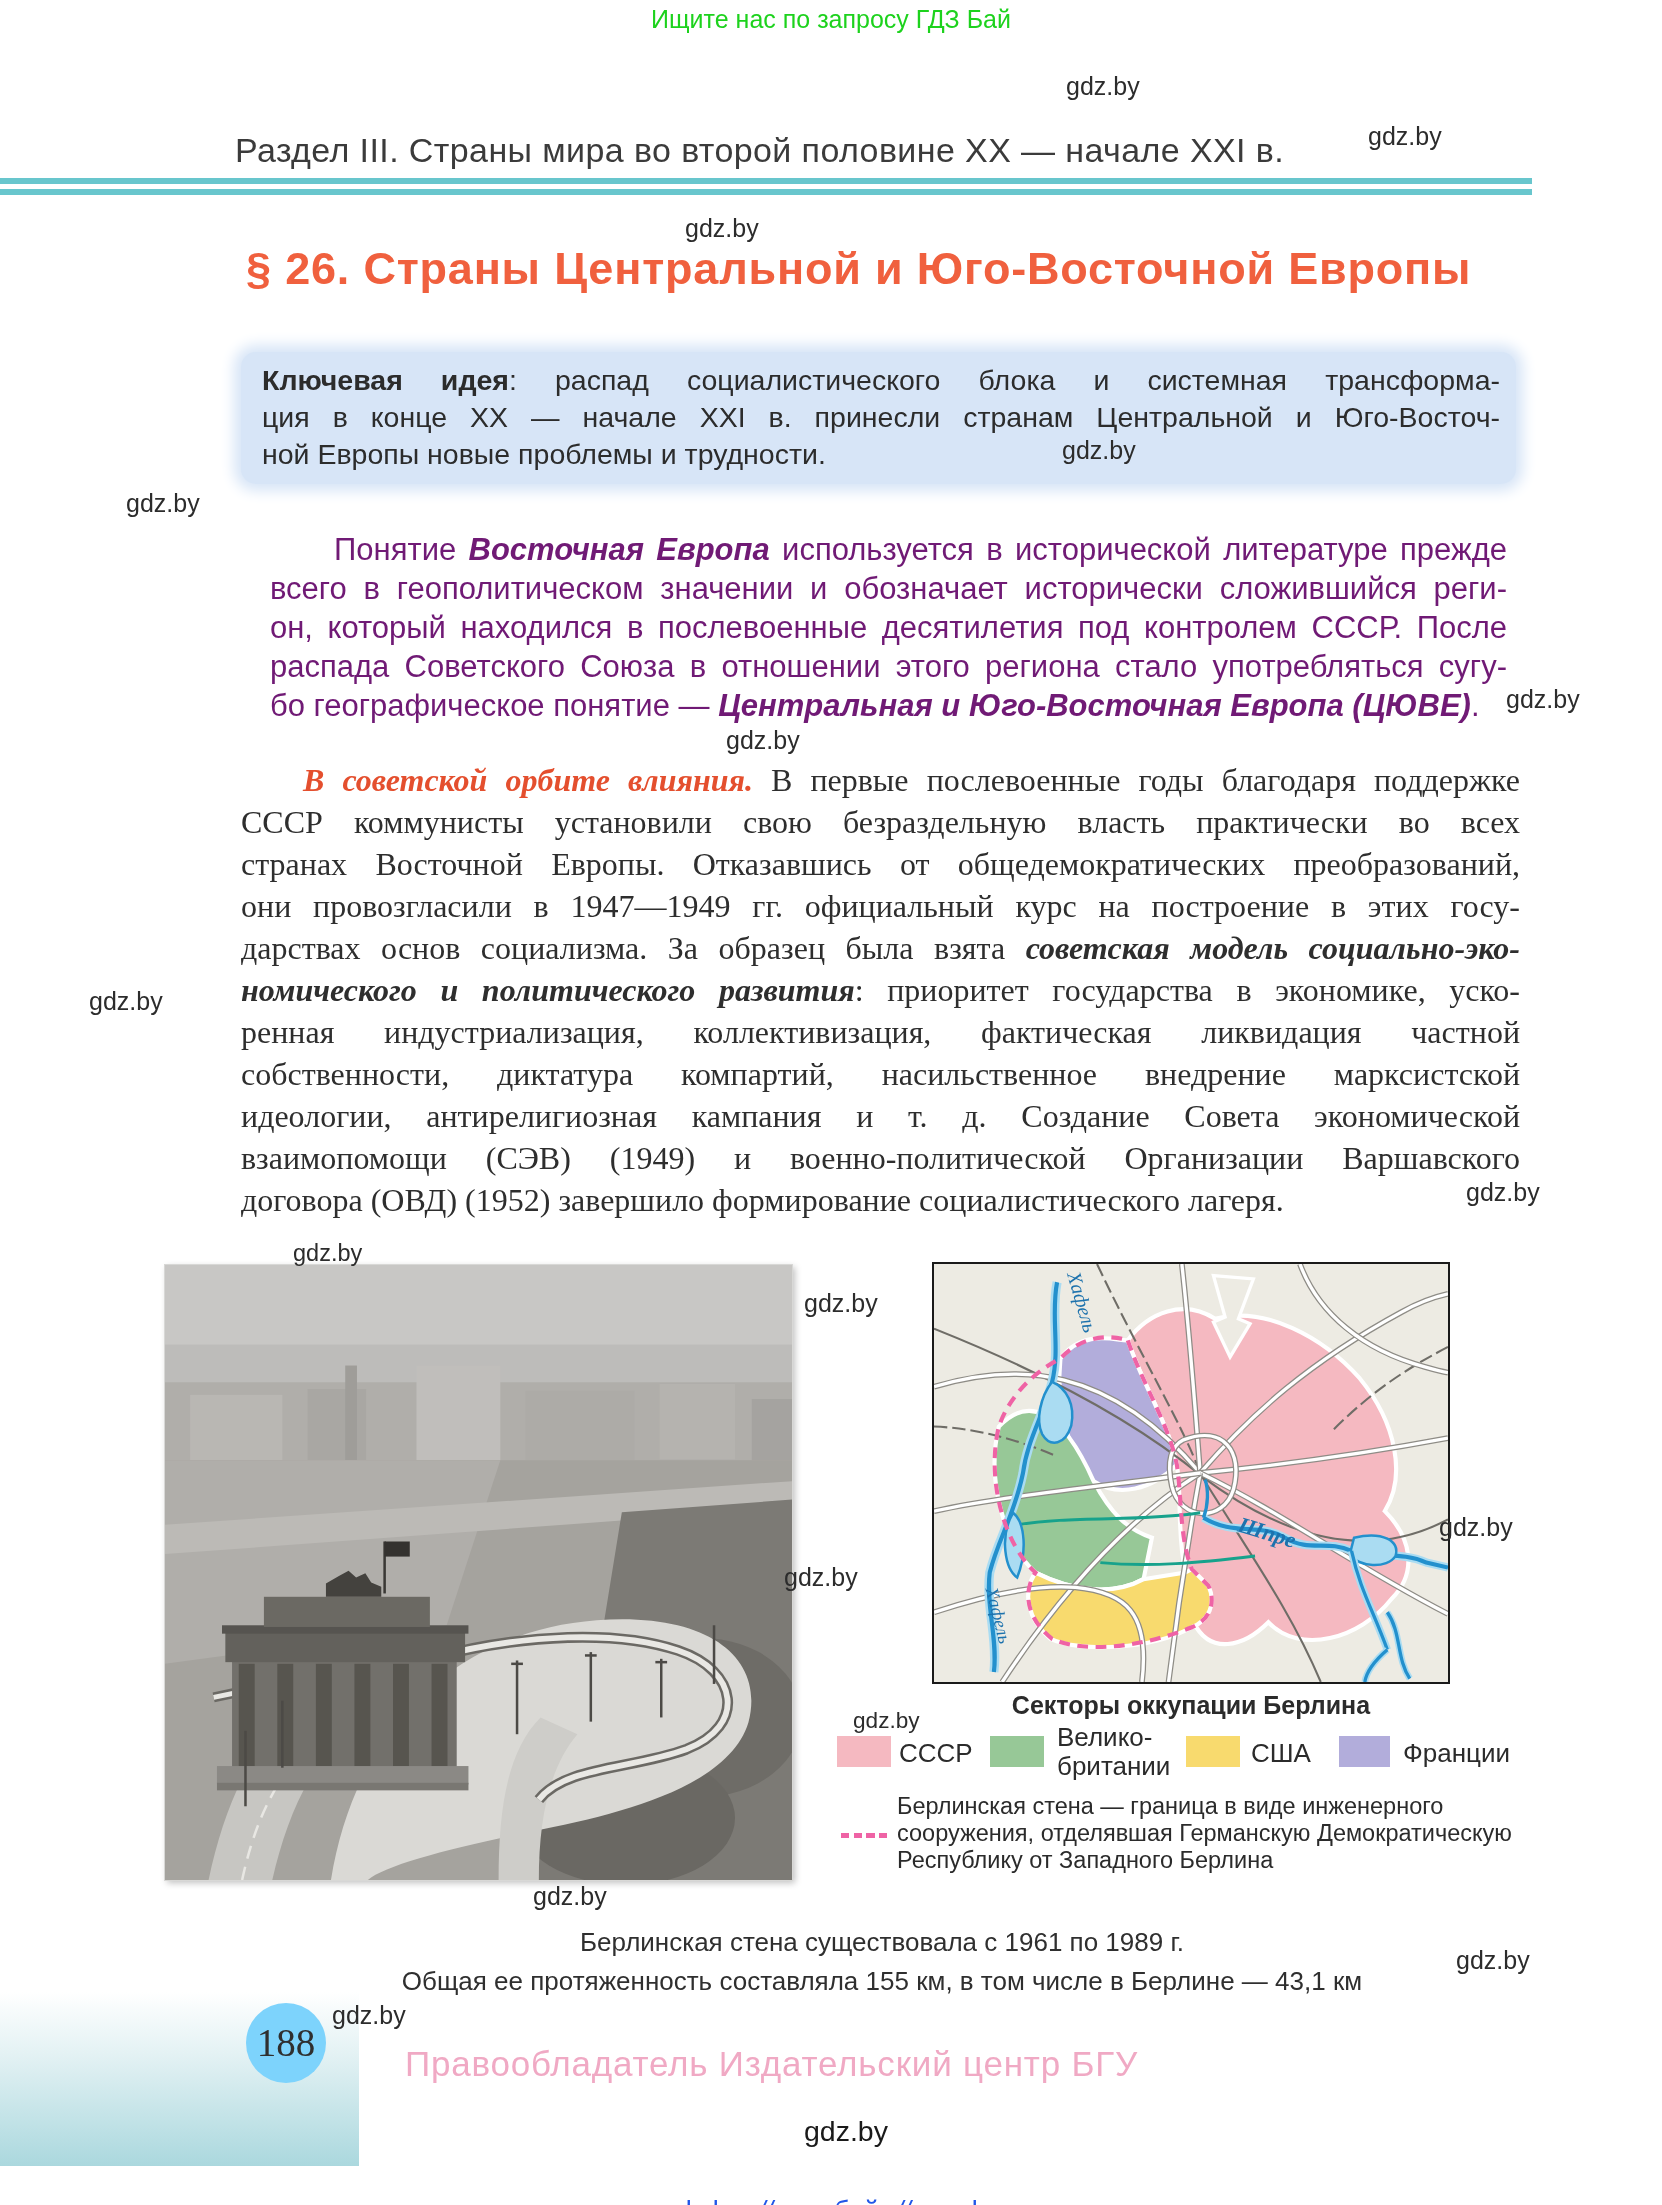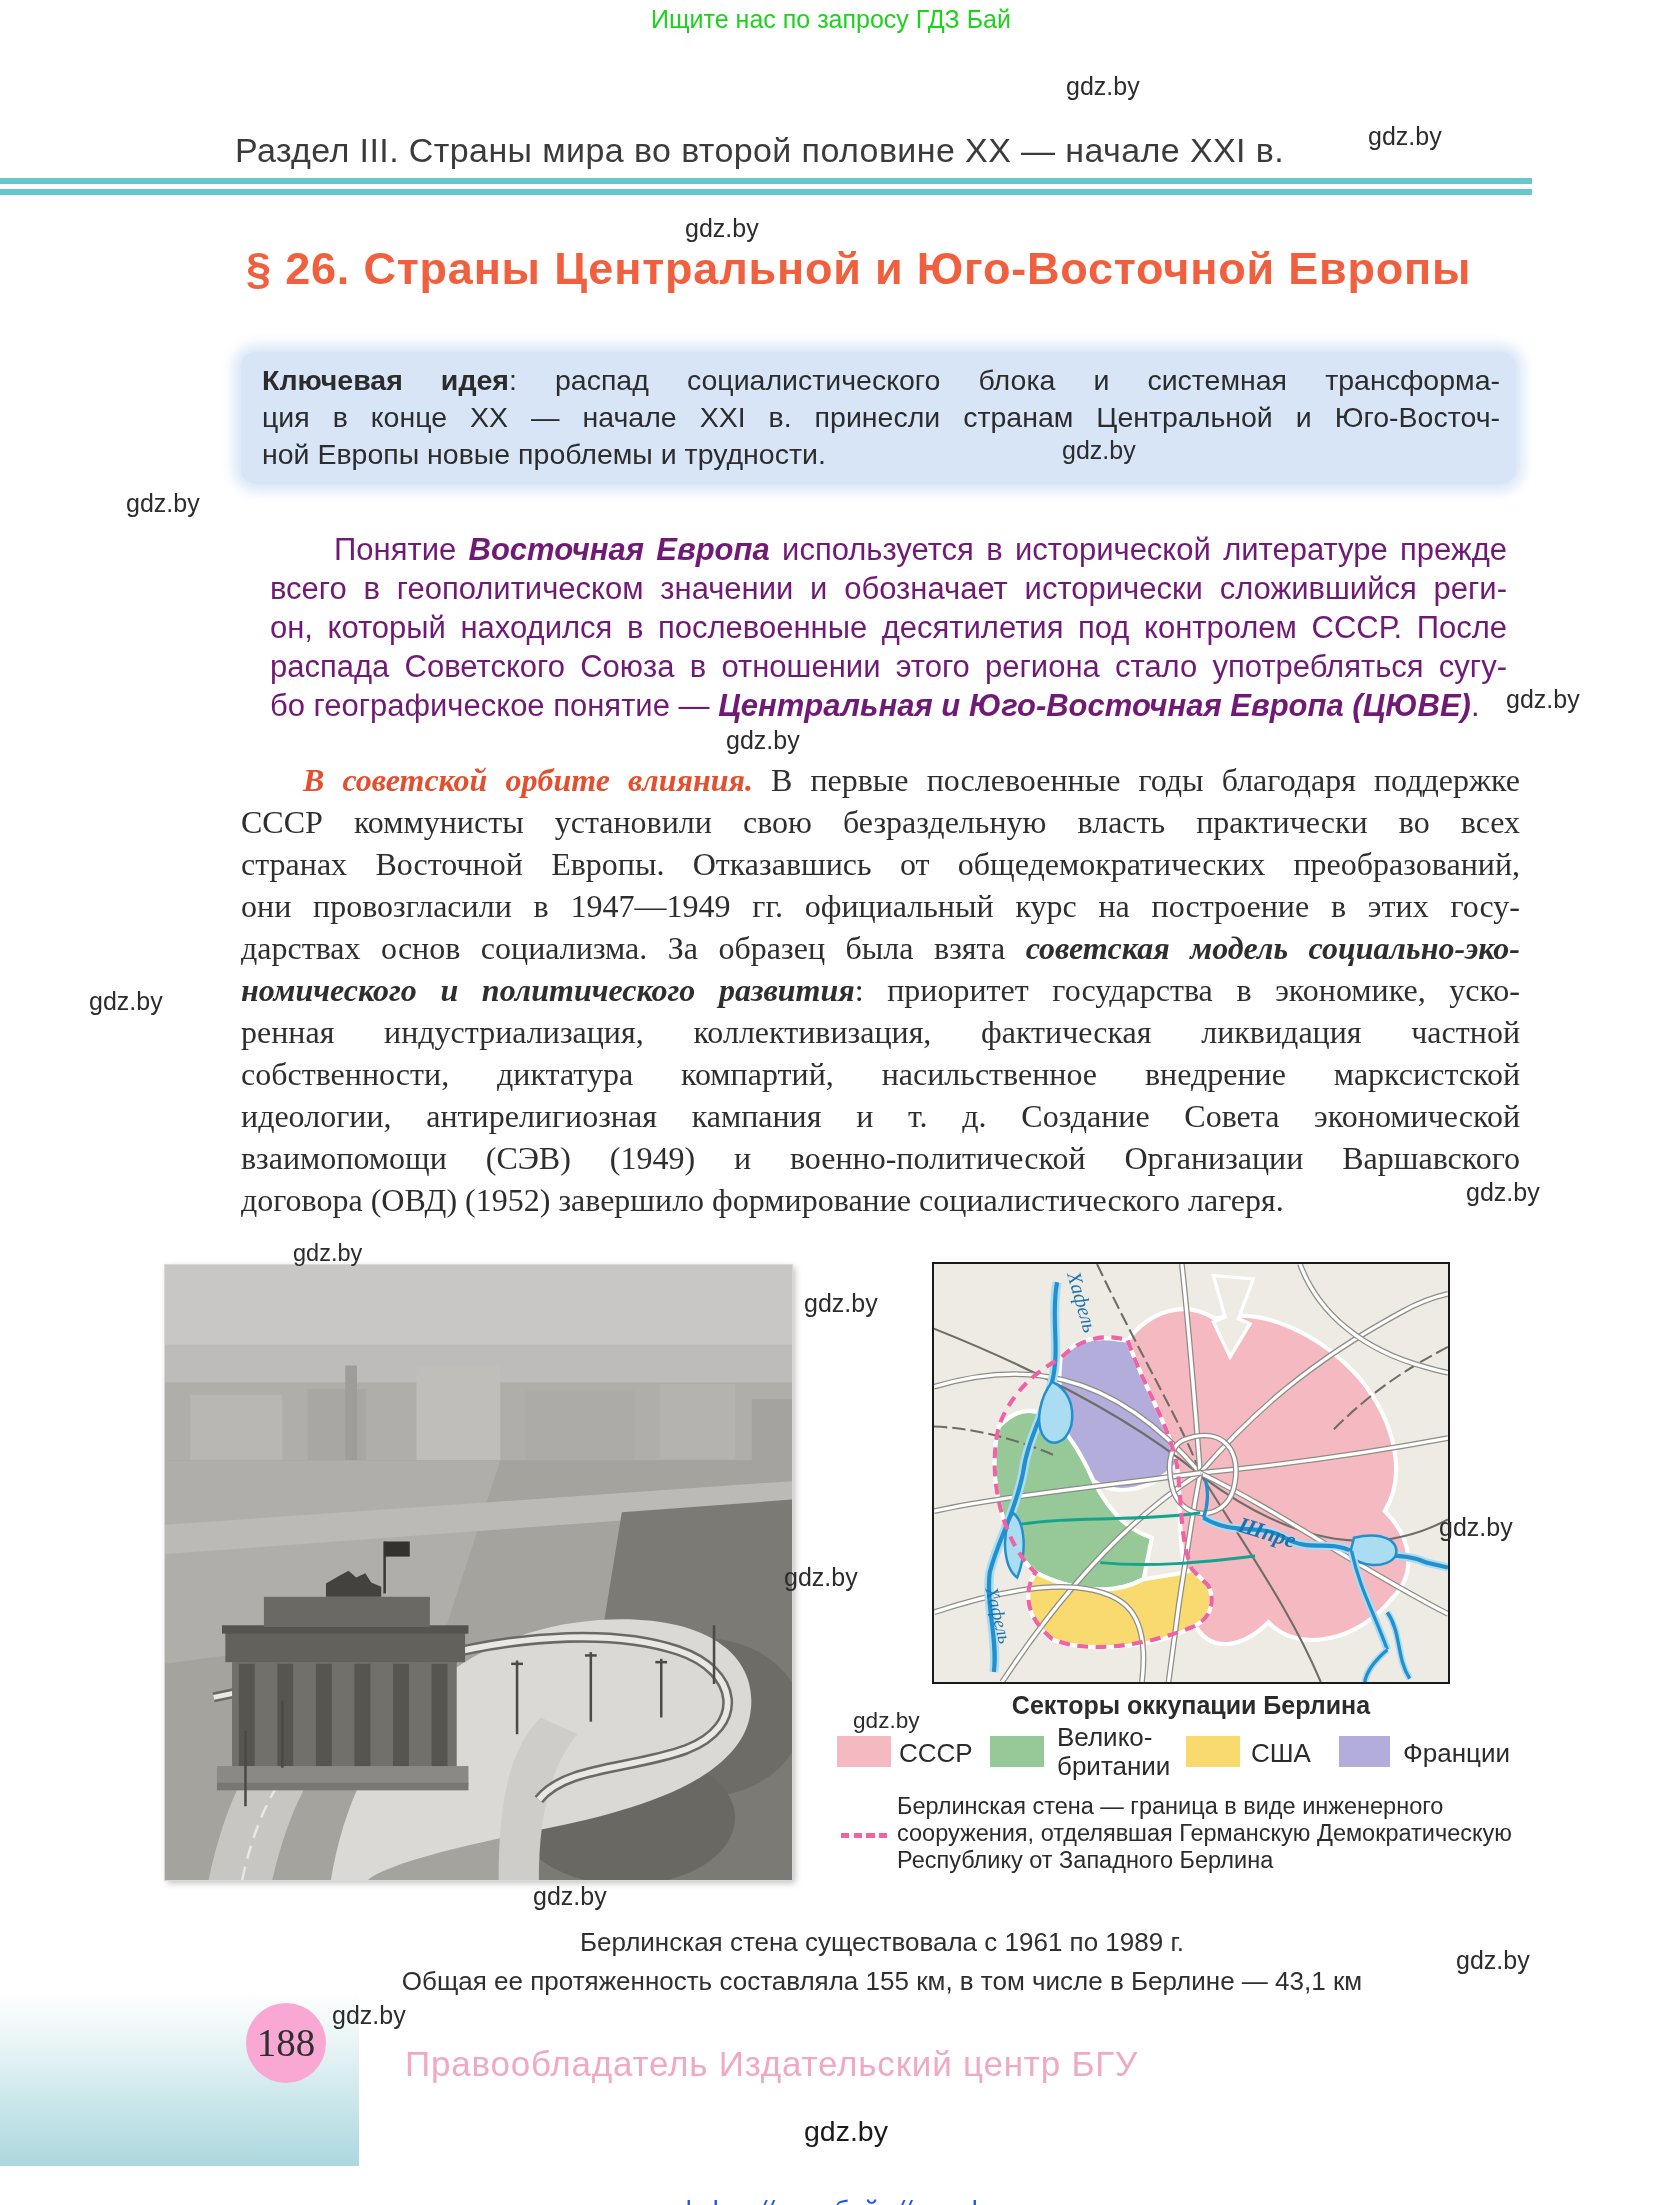--- a/index.html
+++ b/index.html
@@ -58,21 +58,21 @@
   .wall-dash{position:absolute;left:841px;top:1833px;width:49px;height:5px;
              background:repeating-linear-gradient(90deg,#ef63a5 0 8.4px,transparent 8.4px 12.6px);}
   .wall-text{position:absolute;left:897px;top:1793px;width:654px;font-size:23.5px;line-height:27px;color:#2b2b2b;}
   
   .cap{position:absolute;left:220px;width:1324px;text-align:center;font-size:26px;color:#2f2f2f;}
   .cap1{top:1927px;} .cap2{top:1966px;}
   
   .teal-block{position:absolute;left:0;top:1992px;width:359px;height:174px;
               background:linear-gradient(180deg,#ffffff 0%,#e4f2f4 35%,#abd8de 100%);}
   .page-circle{position:absolute;left:246px;top:2003px;width:80px;height:80px;border-radius:50%;
-               background:#f9a8d4;text-align:center;line-height:80px;
+               background:#7dd3fc;text-align:center;line-height:80px;
                font-family:"Liberation Serif",serif;font-size:39px;color:#2f2f2f;}
   .publisher{position:absolute;left:405px;top:2044px;font-size:35px;color:#f0a9c4;letter-spacing:0.8px;white-space:nowrap;}
   .links{position:absolute;left:0;top:2170px;width:1662px;text-align:center;font-size:27px;color:#2156e8;margin-top:26px;}
   .links span{margin:0 8.4px;}
   .links .sep{font-style:italic;}
 </style>
 </head>
 <body>
 
 <div class="page">

